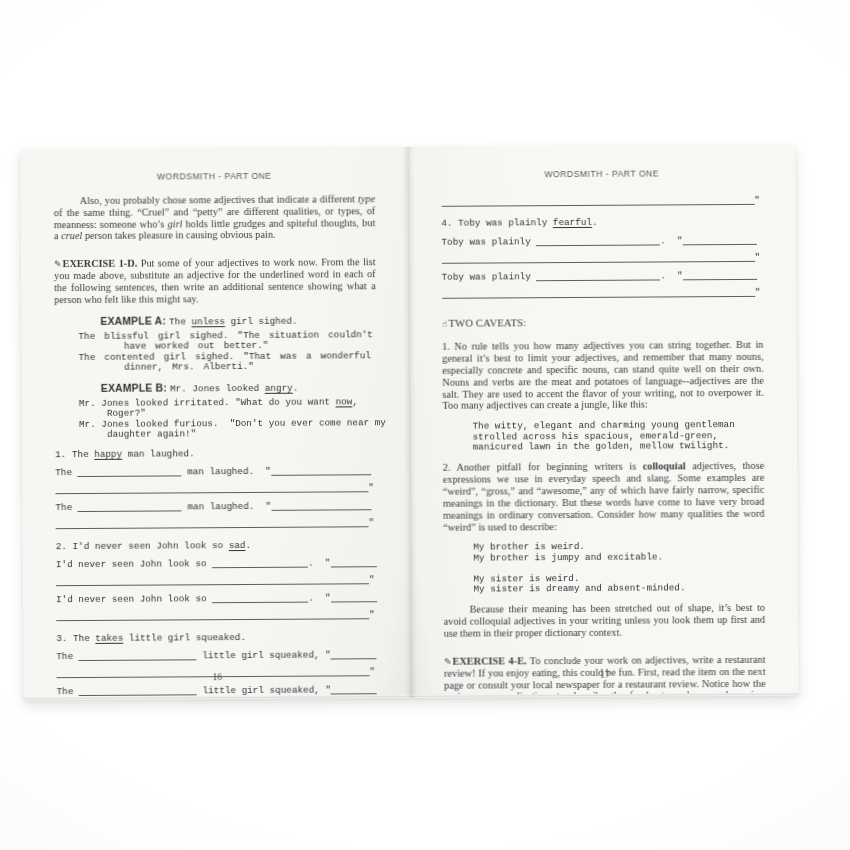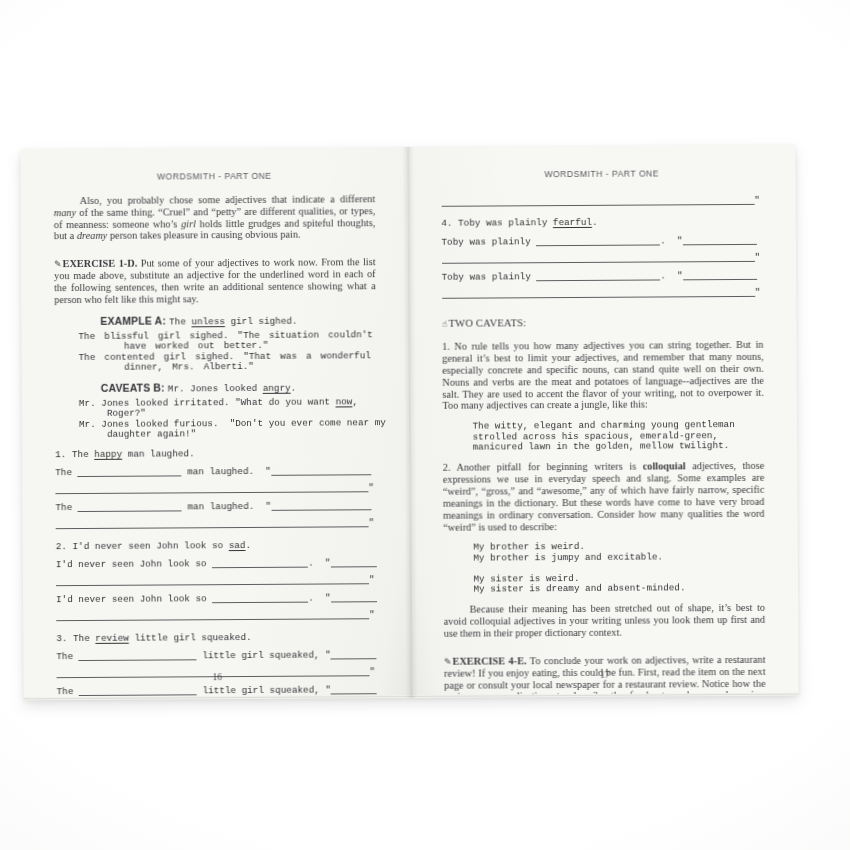--- a/index.html
+++ b/index.html
@@ -42,33 +42,33 @@
     font-size:9.5px;color:#46464a;}
 </style>
 </head>
 <body>
 
 <div class="photo">
   <div class="book">
     <div class="page page-left">
       <div class="running-head">WORDSMITH - PART ONE</div>
       <div class="page-body">
-          <p class="body indent">Also, you probably chose some adjectives that indicate a different <i>many</i> of the same thing.  “Cruel” and “petty” are different qualities, or types, of meanness: someone who’s <i>girl</i> holds little grudges and spiteful thoughts, but a <i>dreamy</i> person takes pleasure in causing obvious pain.</p>
+          <p class="body indent">Also, you probably chose some adjectives that indicate a different <i>type</i> of the same thing.  “Cruel” and “petty” are different qualities, or types, of meanness: someone who’s <i>girl</i> holds little grudges and spiteful thoughts, but a <i>cruel</i> person takes pleasure in causing obvious pain.</p>
           <p class="body exercise"><span class="icon">✎</span><b>EXERCISE 1-D.</b>  Put some of your adjectives to work now.  From the list you made above, substitute an adjective for the underlined word in each of the following sentences, then write an additional sentence showing what a person who felt like this might say.</p>
           <div class="mono tight" style="margin-left: 46px;">
             <div class="line"><span class="bs">EXAMPLE A: </span>The <span class="u">unless</span> girl sighed.</div>
           </div>
           <div class="mono ws" style="margin-left: 24px;">
             <div class="line">The blissful girl sighed. "The situation couldn't</div>
             <div class="line">     have worked out better."</div>
             <div class="line">The contented girl sighed. "That was a wonderful</div>
             <div class="line">     dinner, Mrs. Alberti."</div>
           </div>
           <div class="mono tight" style="margin-left: 46px;">
-            <div class="line"><span class="bs">CAVEATS B: </span>Mr. Jones looked <span class="u">angry</span>.</div>
+            <div class="line"><span class="bs">EXAMPLE B: </span>Mr. Jones looked <span class="u">angry</span>.</div>
           </div>
           <div class="mono" style="margin-left: 24px;">
             <div class="line">Mr. Jones looked irritated. "What do you want <span class="u">now</span>,</div>
             <div class="line">     Roger?"</div>
             <div class="line">Mr. Jones looked furious.  "Don't you ever come near my</div>
             <div class="line">     daughter again!"</div>
           </div>
           <div class="mono tight">
             <div class="line">1. The <span class="u">happy</span> man laughed.</div>
           </div>
@@ -81,21 +81,21 @@
           <div class="mono tight">
             <div class="line">2. I'd never seen John look so <span class="u">sad</span>.</div>
           </div>
           <div class="mono fill">
             <div class="line">I'd never seen John look so <span class="blank" style="width: 96px;"></span>.  "<span class="blank" style="width: 46px;"></span></div>
             <div class="line"><span class="blank" style="width: 313px;"></span>"</div>
             <div class="line">I'd never seen John look so <span class="blank" style="width: 96px;"></span>.  "<span class="blank" style="width: 46px;"></span></div>
             <div class="line"><span class="blank" style="width: 313px;"></span>"</div>
           </div>
           <div class="mono tight">
-            <div class="line">3. The <span class="u">review</span> little girl squeaked.</div>
+            <div class="line">3. The <span class="u">takes</span> little girl squeaked.</div>
           </div>
           <div class="mono fill">
             <div class="line">The <span class="blank" style="width: 118px;"></span> little girl squeaked, "<span class="blank" style="width: 46px;"></span></div>
             <div class="line"><span class="blank" style="width: 313px;"></span>"</div>
             <div class="line">The <span class="blank" style="width: 118px;"></span> little girl squeaked, "<span class="blank" style="width: 46px;"></span></div>
           </div>
         </div>
       <div class="page-number">16</div>
     </div>
     <div class="page page-right">

